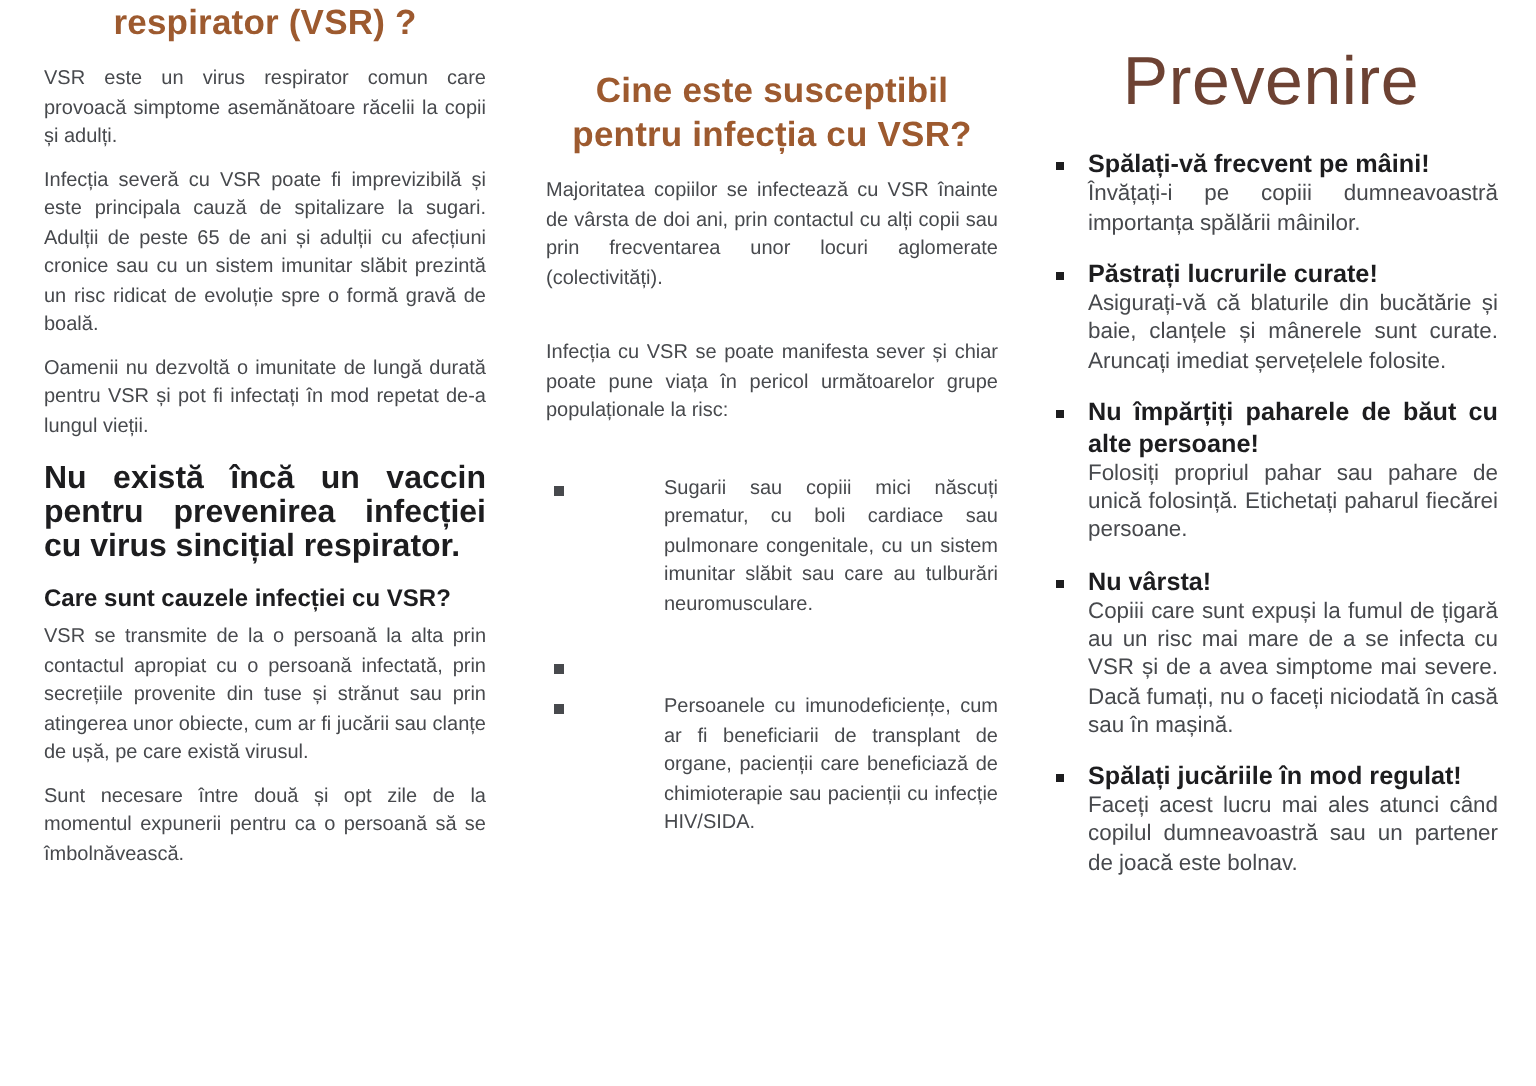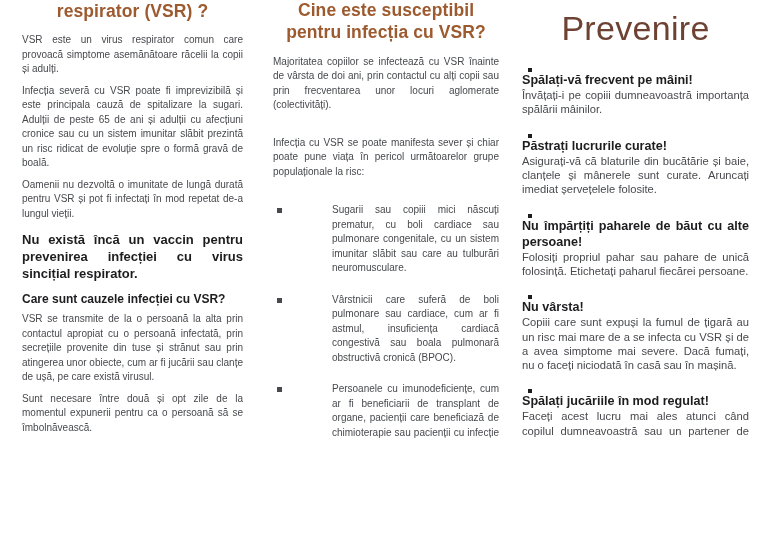--- a/index.html
+++ b/index.html
@@ -47,21 +47,21 @@
   }
   .body {
     margin: 0 0 7px 0;
     font-size: 10px;
     line-height: 14.5px;
     color: var(--body-text, #47494d);
     text-align: justify;
   }
   .highlight {
     margin: 10px 0 10px 0;
-    font-size: 13px;
+    font-size: 16px;
     line-height: 17px;
     font-weight: bold;
     color: var(--emphasis-black, #1d1d1f);
     text-align: justify;
   }
   .subhead {
     margin: 10px 0 5px 0;
     font-size: 12px;
     line-height: 15px;
     font-weight: bold;
@@ -82,21 +82,20 @@
   .bullets .sq {
     flex: 0 0 auto;
     width: 5px;
     height: 5px;
     margin: 5px 14px 0 4px;
     background: var(--body-text, #47494d);
   }
   .tips li {
     display: flex;
     margin: 0 0 10px 0;
-    flex-direction: column;
   }
   .tips .sq {
     flex: 0 0 auto;
     width: 4px;
     height: 4px;
     margin: 7px 12px 0 6px;
     background: var(--emphasis-black, #1d1d1f);
   }
   .tip { flex: 1 1 auto; }
   .tip-title {
@@ -135,21 +134,20 @@
     <p class="body">Majoritatea copiilor se infectează cu VSR înainte de vârsta de doi ani, prin contactul cu alți copii sau prin frecventarea unor locuri aglomerate (colectivități).</p>
     <div class="mid-spacer"></div>
     <p class="body">Infecția cu VSR se poate manifesta sever și chiar poate pune viața în pericol următoarelor grupe populaționale la risc:</p>
     <ul class="bullets">
       <li>
         <span class="sq"></span>
         <span class="body">Sugarii sau copiii mici născuți prematur, cu boli cardiace sau pulmonare congenitale, cu un sistem imunitar slăbit sau care au tulburări neuromusculare.</span>
       </li>
       <li>
         <span class="sq"></span>
-        <span class="body">Vârstnicii care suferă de boli pulmonare sau cardiace, cum ar fi astmul, insuficiența cardiacă congestivă sau boala pulmonară obstructivă cronică (BPOC).</span>
       </li>
       <li>
         <span class="sq"></span>
         <span class="body">Persoanele cu imunodeficiențe, cum ar fi beneficiarii de transplant de organe, pacienții care beneficiază de chimioterapie sau pacienții cu infecție HIV/SIDA.</span>
       </li>
     </ul>
   </div>
 
   <div class="col col-right">
     <h1 class="prevent-title">Prevenire</h1>

